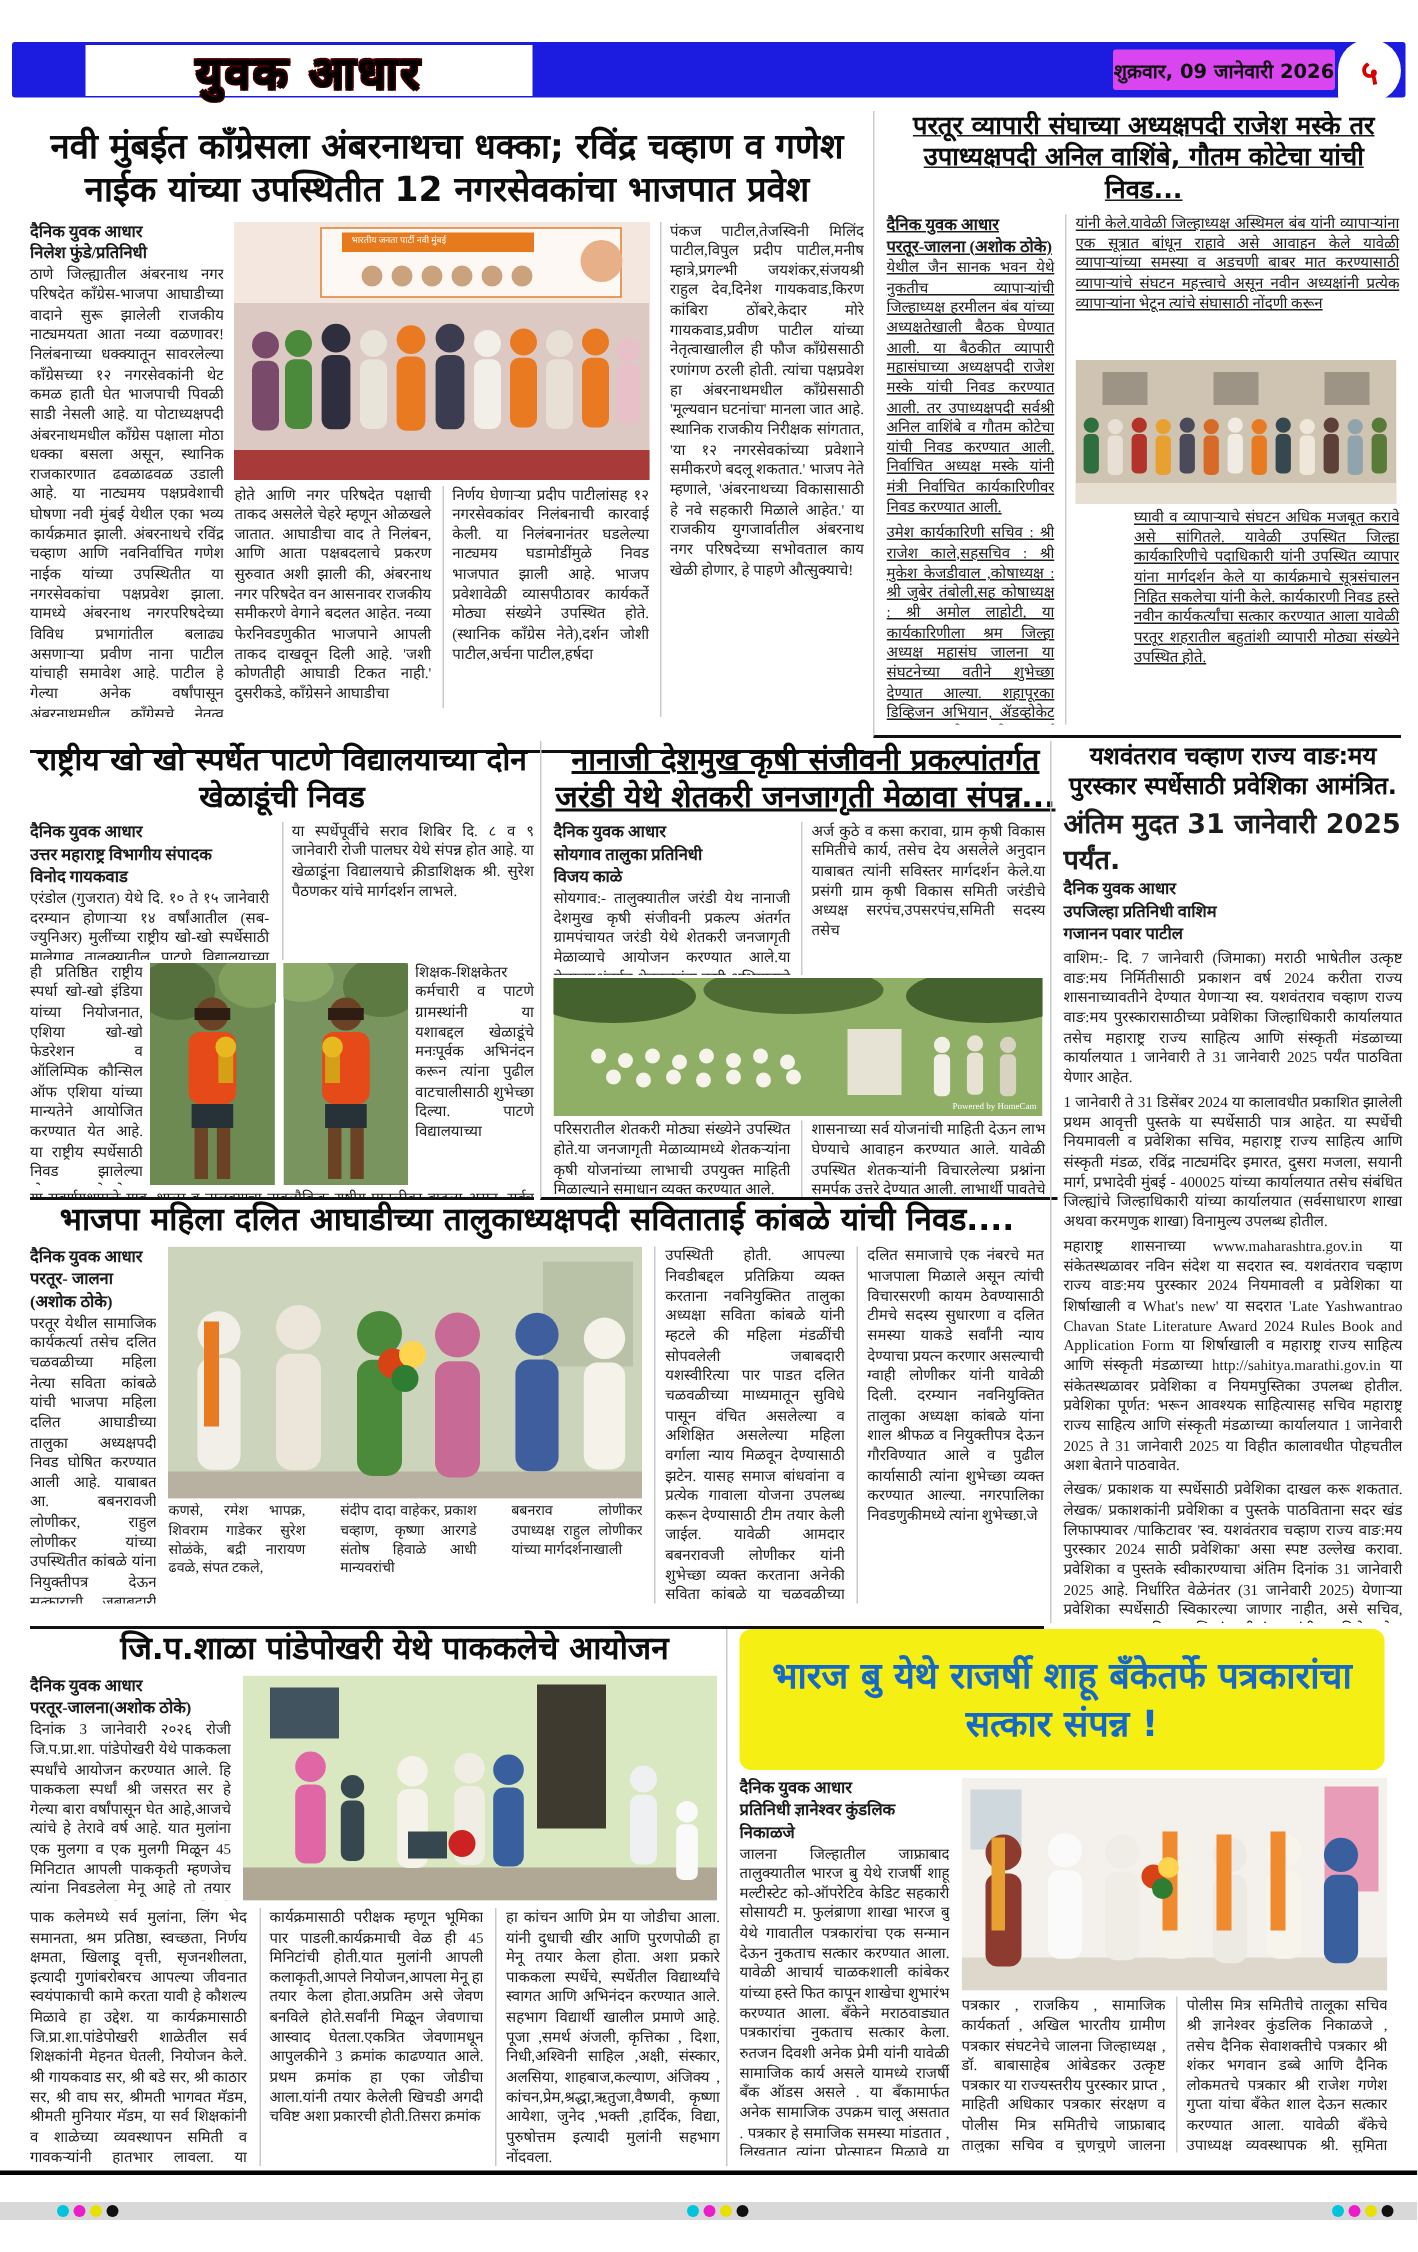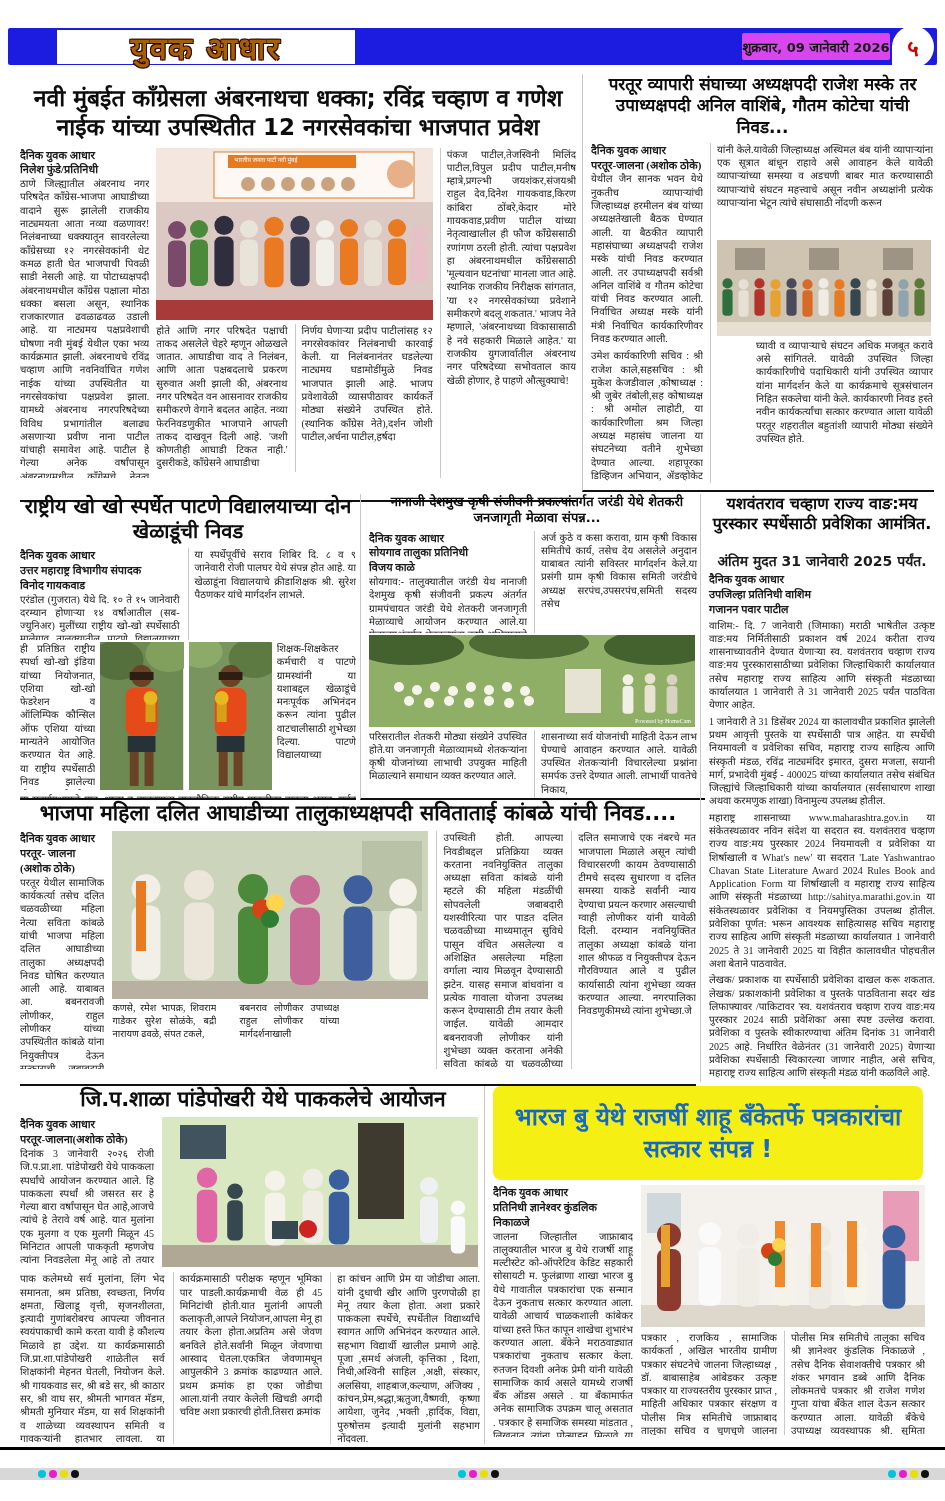--- a/index.html
+++ b/index.html
@@ -2,39 +2,39 @@
 <html><head>
 <meta charset="utf-8">
 <style>
   html,body{margin:0;padding:0;background:#ffffff;}
   .page{position:relative;width:945px;height:1501px;background:#fff;overflow:hidden;
         font-family:"Liberation Serif", serif;color:#1c1c1c;}
   
   .topbar{position:absolute;left:8px;top:28px;width:929px;height:37px;background:#1c1ce0;border-radius:2px;}
   .mast-box{position:absolute;left:57px;top:30px;width:298px;height:34px;background:#ffffff;
             display:flex;align-items:center;justify-content:center;}
-  .mast-title{font-family:"DejaVu Sans",sans-serif;font-weight:900;font-size:30px;color:#a16207;
+  .mast-title{font-family:"DejaVu Sans",sans-serif;font-weight:900;font-size:30px;color:#000000;
               letter-spacing:2px;text-shadow:1px 1px 0 #400000,-1px -1px 0 #400000,1px -1px 0 #400000,-1px 1px 0 #400000;}
   .date-box{position:absolute;left:742px;top:33px;width:148px;height:27px;background:#d946ef;border-radius:2px;
             display:flex;align-items:center;justify-content:center;font-family:"DejaVu Sans",sans-serif;
             font-weight:bold;font-size:13px;color:#111;}
   .page-num{position:absolute;left:892px;top:26px;width:42px;height:42px;background:#ffffff;border-radius:50% 50% 50% 4px;
             display:flex;align-items:center;justify-content:center;font-family:"DejaVu Sans",sans-serif;
             font-weight:bold;font-size:22px;color:#d40000;}
   
   .art{position:absolute;overflow:hidden;}
   .hl{font-family:"DejaVu Sans",sans-serif;font-weight:bold;color:#0d0d0d;text-align:center;line-height:1.25;}
   .hl-a{font-size:23px;}
   .hl-b{font-size:17px;}
   .hl-c{font-size:20px;}
-  .hl-d{font-size:13px;}
+  .hl-d{font-size:20px;text-decoration:underline;}
   .hl-e{font-size:16px;}
   .hl-f{font-size:21px;}
   .hl-g{font-size:21px;text-align:center;padding-left:26px;}
-  .deadline{font-family:"DejaVu Sans",sans-serif;font-weight:bold;font-size:14px;text-align:center;margin-top:17px;}
+  .deadline{font-family:"DejaVu Sans",sans-serif;font-weight:bold;font-size:18px;text-align:left;margin-top:2px;}
   .by{font-weight:bold;font-size:11px;line-height:1.35;}
   .bt{font-size:10px;line-height:1.33;text-align:justify;}
   .row{display:flex;}
   .col{overflow:hidden;}
   .vr{border-left:1px solid #c9c9c9;}
   .art-rule{border-bottom:2px solid #111;}
   .photo-wrap{position:relative;}
   .photo-wrap svg{display:block;width:100%;height:100%;}
   .ph-cap{position:absolute;font-size:6px;color:#fff;}
   .yellow-box{background:#f6ef13;border-radius:8px;display:flex;align-items:center;justify-content:center;}
@@ -110,21 +110,21 @@
         </div>
         <div class="row" style="gap:7px;margin-top:4px;">
           <div class="col bt" style="width:135px;height:148px;">होते आणि नगर परिषदेत पक्षाची ताकद असलेले चेहरे म्हणून ओळखले जातात. आघाडीचा वाद ते निलंबन, आणि आता पक्षबदलाचे प्रकरण सुरुवात अशी झाली की, अंबरनाथ नगर परिषदेत वन आसनावर राजकीय समीकरणे वेगाने बदलत आहेत. नव्या फेरनिवडणुकीत भाजपाने आपली ताकद दाखवून दिली आहे. 'जशी कोणतीही आघाडी टिकत नाही.' दुसरीकडे, काँग्रेसने आघाडीचा</div>
           <div class="col bt vr" style="width:135px;height:148px;padding-left:6px;">निर्णय घेणाऱ्या प्रदीप पाटीलांसह १२ नगरसेवकांवर निलंबनाची कारवाई केली. या निलंबनानंतर घडलेल्या नाट्यमय घडामोडींमुळे निवड भाजपात झाली आहे. भाजप प्रवेशावेळी व्यासपीठावर कार्यकर्ते मोठ्या संख्येने उपस्थित होते. (स्थानिक काँग्रेस नेते),दर्शन जोशी पाटील,अर्चना पाटील,हर्षदा</div>
         </div>
       </div>
       <div class="col bt vr" style="width:130px;height:330px;padding-left:6px;">पंकज पाटील,तेजस्विनी मिलिंद पाटील,विपुल प्रदीप पाटील,मनीष म्हात्रे,प्रगल्भी जयशंकर,संजयश्री राहुल देव,दिनेश गायकवाड,किरण कांबिरा ठोंबरे,केदार मोरे गायकवाड,प्रवीण पाटील यांच्या नेतृत्वाखालील ही फौज काँग्रेससाठी रणांगण ठरली होती. त्यांचा पक्षप्रवेश हा अंबरनाथमधील काँग्रेससाठी 'मूल्यवान घटनांचा' मानला जात आहे. स्थानिक राजकीय निरीक्षक सांगतात, 'या १२ नगरसेवकांच्या प्रवेशाने समीकरणे बदलू शकतात.' भाजप नेते म्हणाले, 'अंबरनाथच्या विकासासाठी हे नवे सहकारी मिळाले आहेत.' या राजकीय युगजार्वातील अंबरनाथ नगर परिषदेच्या सभोवताल काय खेळी होणार, हे पाहणे औत्सुक्याचे!</div>
     </div>
   </div>
 
-  <div class="art art-rule vr" style="left:582px;top:74px;width:343px;height:416px;padding-left:8px;">
+  <div class="art art-rule vr" style="left:582px;top:74px;width:343px;height:416px;padding-left:8px;text-decoration:underline;">
     <div class="hl hl-b">परतूर व्यापारी संघाच्या अध्यक्षपदी राजेश मस्के तर उपाध्यक्षपदी अनिल वाशिंबे, गौतम कोटेचा यांची निवड...</div>
     <div class="row" style="margin-top:5px;gap:7px;">
       <div class="col" style="width:112px;height:340px;">
         <div class="by"><span>दैनिक युवक आधार</span><br>
         <span>परतूर-जालना (अशोक ठोके)</span></div>
         <div class="bt">येथील जैन सानक भवन येथे नुकतीच व्यापाऱ्यांची जिल्हाध्यक्ष हरमीलन बंब यांच्या अध्यक्षतेखाली बैठक घेण्यात आली. या बैठकीत व्यापारी महासंघाच्या अध्यक्षपदी राजेश मस्के यांची निवड करण्यात आली. तर उपाध्यक्षपदी सर्वश्री अनिल वाशिंबे व गौतम कोटेचा यांची निवड करण्यात आली. निर्वाचित अध्यक्ष मस्के यांनी मंत्री निर्वाचित कार्यकारिणीवर निवड करण्यात आली.</div>
         <div class="bt" style="margin-top:4px;">उमेश कार्यकारिणी सचिव : श्री राजेश काले,सहसचिव : श्री मुकेश केजडीवाल ,कोषाध्यक्ष : श्री जुबेर तंबोली,सह कोषाध्यक्ष : श्री अमोल लाहोटी, या कार्यकारिणीला श्रम जिल्हा अध्यक्ष महासंघ जालना या संघटनेच्या वतीने शुभेच्छा देण्यात आल्या. शहापूरका डिव्हिजन अभियान, ॲडव्होकेट अध्यक्ष पाटील, श्री आदर्श अध्यक्ष महिला आघाडी प्रमुख यांची प्रमुख उपस्थिती होती. मुख्य संचलन निहित सकलेचा व अमोल लाहोटी</div>
       </div>
       <div class="col vr" style="width:216px;padding-left:6px;">
         <div class="bt" style="height:94px;overflow:hidden;">यांनी केले.यावेळी जिल्हाध्यक्ष अस्थिमल बंब यांनी व्यापाऱ्यांना एक सूत्रात बांधून राहावे असे आवाहन केले यावेळी व्यापाऱ्यांच्या समस्या व अडचणी बाबर मात करण्यासाठी व्यापाऱ्यांचे संघटन महत्त्वाचे असून नवीन अध्यक्षांनी प्रत्येक व्यापाऱ्यांना भेटून त्यांचे संघासाठी नोंदणी करून</div>
@@ -283,20 +283,21 @@
             <use href="#person" x="168" y="32" width="50" height="134" fill="#c86a96"></use>
             <use href="#person" x="222" y="28" width="48" height="138" fill="#3f5e9e"></use>
             <use href="#person" x="268" y="30" width="46" height="136" fill="#f5f2ea"></use>
             <circle cx="150" cy="78" r="10" fill="#d84315"></circle>
               <circle cx="163" cy="72" r="9" fill="#ffd54f"></circle>
               <circle cx="158" cy="88" r="9" fill="#2e7d32"></circle>
           </svg>
         </div>
         <div class="row" style="gap:23px;margin-top:3px;">
           <div class="col bt" style="width:104px;height:62px;font-size:9.5px;">कणसे, रमेश भापक्र, शिवराम गाडेकर  सुरेश सोळंके,  बद्री नारायण ढवळे, संपत टकले,</div>
+          <div class="col bt" style="width:104px;height:62px;font-size:9.5px;">संदीप दादा वाहेकर, प्रकाश चव्हाण, कृष्णा आरगडे संतोष हिवाळे आधी मान्यवरांची</div>
           <div class="col bt" style="width:100px;height:62px;font-size:9.5px;">बबनराव लोणीकर उपाध्यक्ष राहुल लोणीकर यांच्या मार्गदर्शनाखाली</div>
         </div>
       </div>
       <div class="col bt vr" style="width:122px;height:238px;padding-left:6px;">उपस्थिती होती. आपल्या निवडीबद्दल प्रतिक्रिया व्यक्त करताना नवनियुक्तित तालुका अध्यक्षा सविता कांबळे यांनी म्हटले की महिला मंडळींची सोपवलेली जबाबदारी यशस्वीरित्या पार पाडत दलित चळवळीच्या माध्यमातून सुविधे पासून वंचित असलेल्या व अशिक्षित असलेल्या महिला वर्गाला न्याय मिळवून देण्यासाठी झटेन. यासह समाज बांधवांना व प्रत्येक गावाला योजना उपलब्ध करून देण्यासाठी टीम तयार केली जाईल. यावेळी आमदार बबनरावजी लोणीकर यांनी शुभेच्छा व्यक्त करताना अनेकी सविता कांबळे या चळवळीच्या महिला असून निश्चित त्यांच्या माध्यमातून या शहरात दलित महिला आघाडीचा समूह मोठ्या कार्यकर्त्यांचा प्रवेश होईल नुकत्याच पार पडलेल्या नगरपालिका निवडणुकीमध्ये</div>
       <div class="col bt vr" style="width:120px;height:238px;padding-left:6px;">दलित समाजाचे एक नंबरचे मत भाजपाला मिळाले असून त्यांची विचारसरणी कायम ठेवण्यासाठी टीमचे सदस्य सुधारणा व दलित समस्या याकडे सर्वांनी न्याय देण्याचा प्रयत्न करणार असल्याची ग्वाही लोणीकर यांनी यावेळी दिली. दरम्यान नवनियुक्तित तालुका अध्यक्षा कांबळे यांना शाल श्रीफळ व नियुक्तीपत्र देऊन गौरविण्यात आले व पुढील कार्यासाठी त्यांना शुभेच्छा व्यक्त करण्यात आल्या. नगरपालिका निवडणुकीमध्ये त्यांना शुभेच्छा.जे</div>
     </div>
   </div>
 
   <div class="art" style="left:20px;top:1086px;width:460px;height:358px;">
     <div class="hl hl-g">जि.प.शाळा पांडेपोखरी येथे पाककलेचे आयोजन</div>

